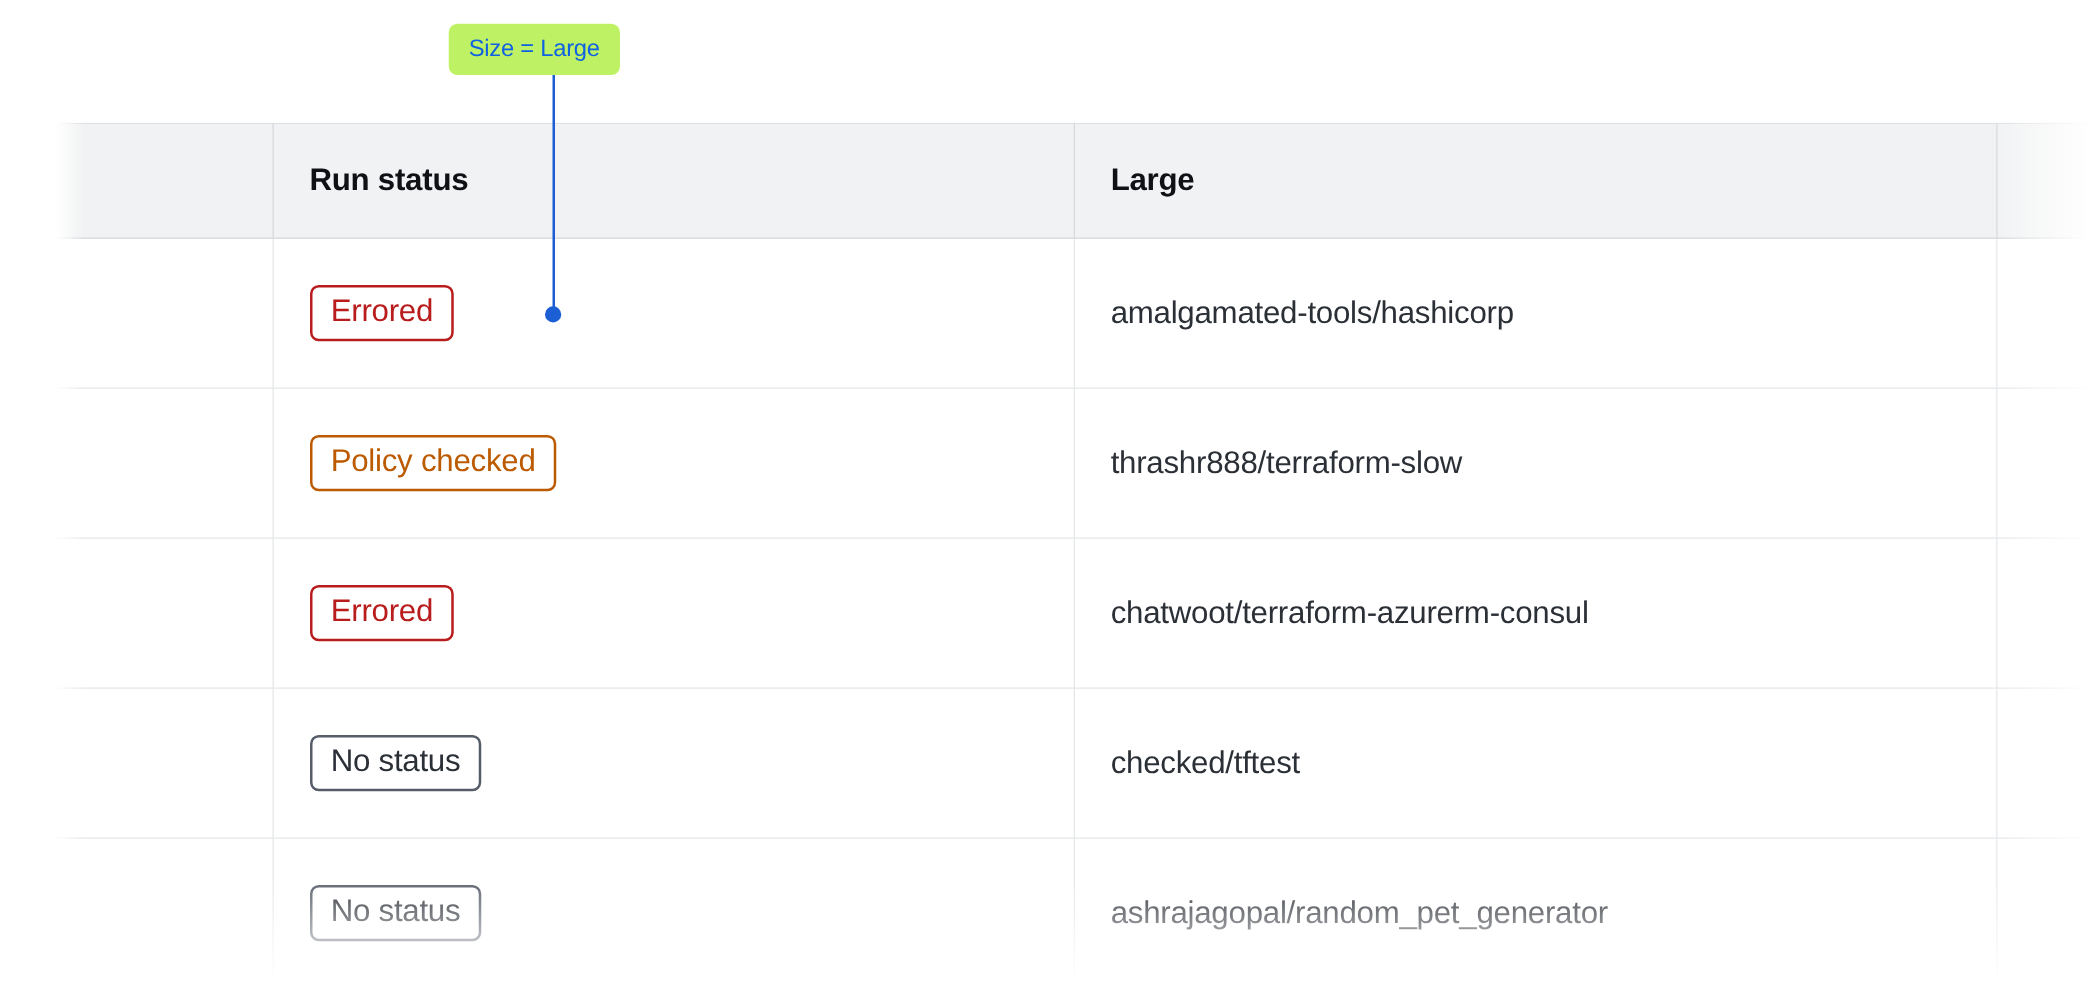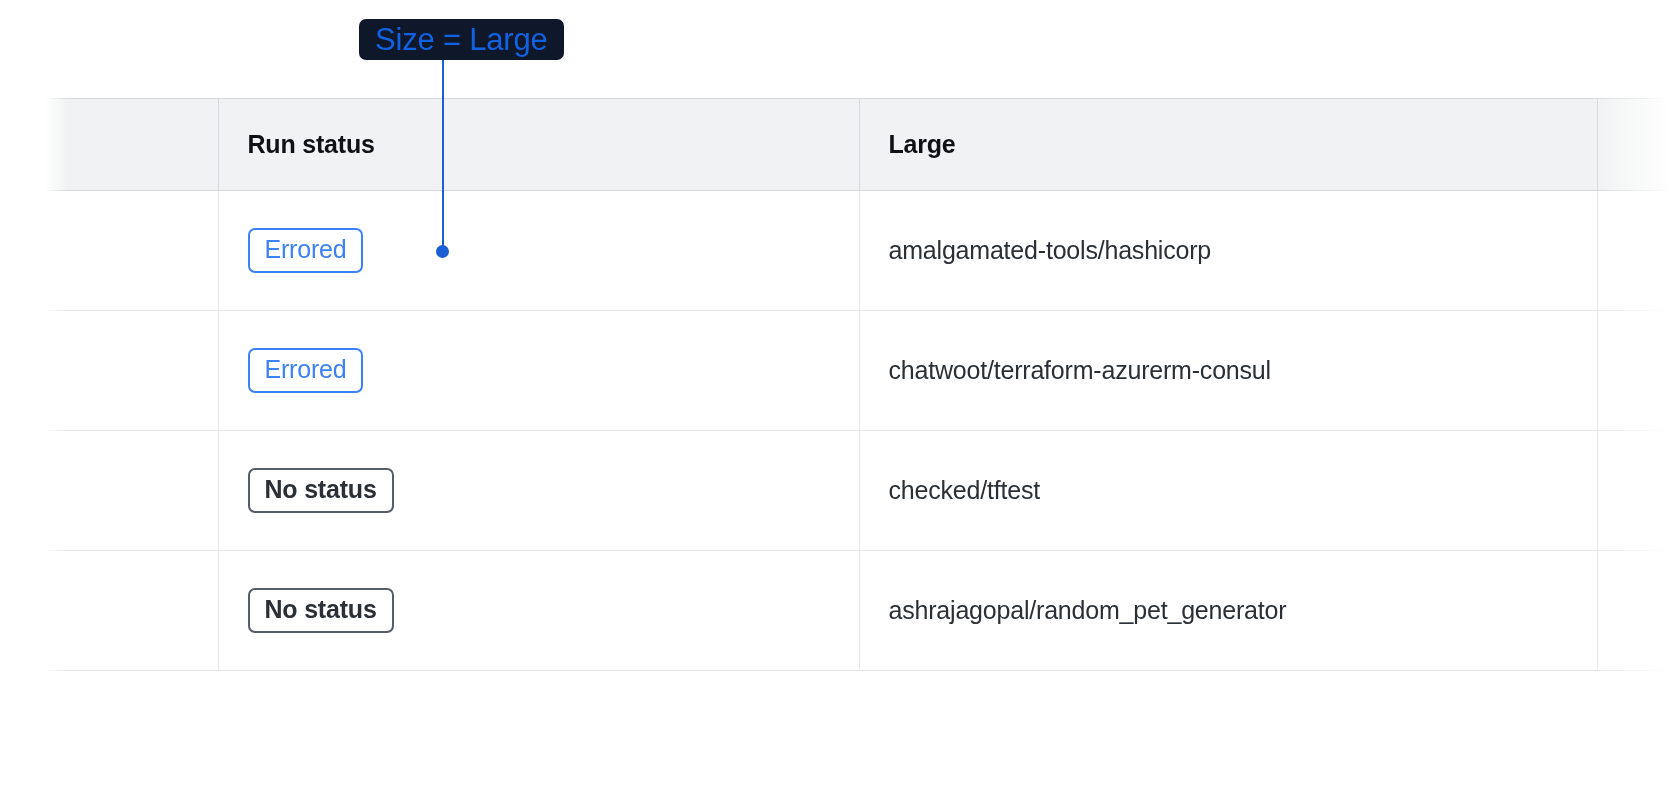--- a/index.html
+++ b/index.html
@@ -85,37 +85,37 @@
     display: inline-block;
     border: 2px solid currentColor;
     border-radius: 7px;
     padding: 7px 15px 9px 15px;
     font-size: 25px;
     line-height: 1;
     letter-spacing: -0.2px;
     background: transparent;
     cursor: pointer;
   }
-  .badge.errored        { color: #3b82f6; }
+  .badge.errored        { color: #b91c1c; }
   .badge.policy-checked { color: #bc5a00; }
   .badge.no-status      { color: #565c68; }
-  .badge.no-status .lbl { color: #2b2f36; font-weight: bold; }
+  .badge.no-status .lbl { color: #2b2f36; }
 
   
   .callout {
     position: absolute;
     left: 359px;
     top: 19px;
     height: 41px;
     padding: 0 16px;
     display: flex;
     align-items: center;
-    background: #0f172a;
+    background: #bef264;
     border-radius: 7px;
-    font-size: 31px;
+    font-size: 19px;
     color: #1162e0;
     letter-spacing: -0.2px;
     white-space: nowrap;
     z-index: 30;
   }
 
   .leader-line {
     position: absolute;
     left: 441.5px;
     top: 60px;
@@ -163,20 +163,30 @@
           <td class="blank"></td>
           <td>
             <span class="badge errored">
               <span class="lbl">Errored</span>
             </span>
           </td>
           <td>amalgamated-tools/hashicorp</td>
           <td class="blank last"></td>
         </tr>
 
+        <tr>
+          <td class="blank"></td>
+          <td>
+            <span class="badge policy-checked">
+              <span class="lbl">Policy checked</span>
+            </span>
+          </td>
+          <td>thrashr888/terraform-slow</td>
+          <td class="blank last"></td>
+        </tr>
 
         <tr>
           <td class="blank"></td>
           <td>
             <span class="badge errored">
               <span class="lbl">Errored</span>
             </span>
           </td>
           <td>chatwoot/terraform-azurerm-consul</td>
           <td class="blank last"></td>

